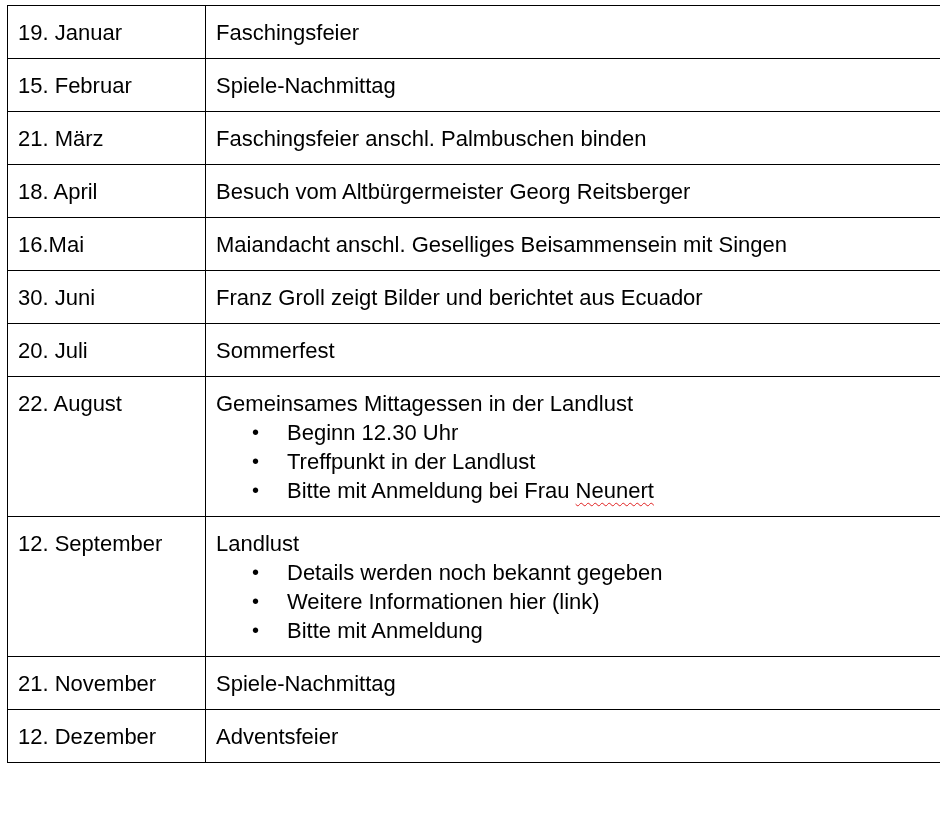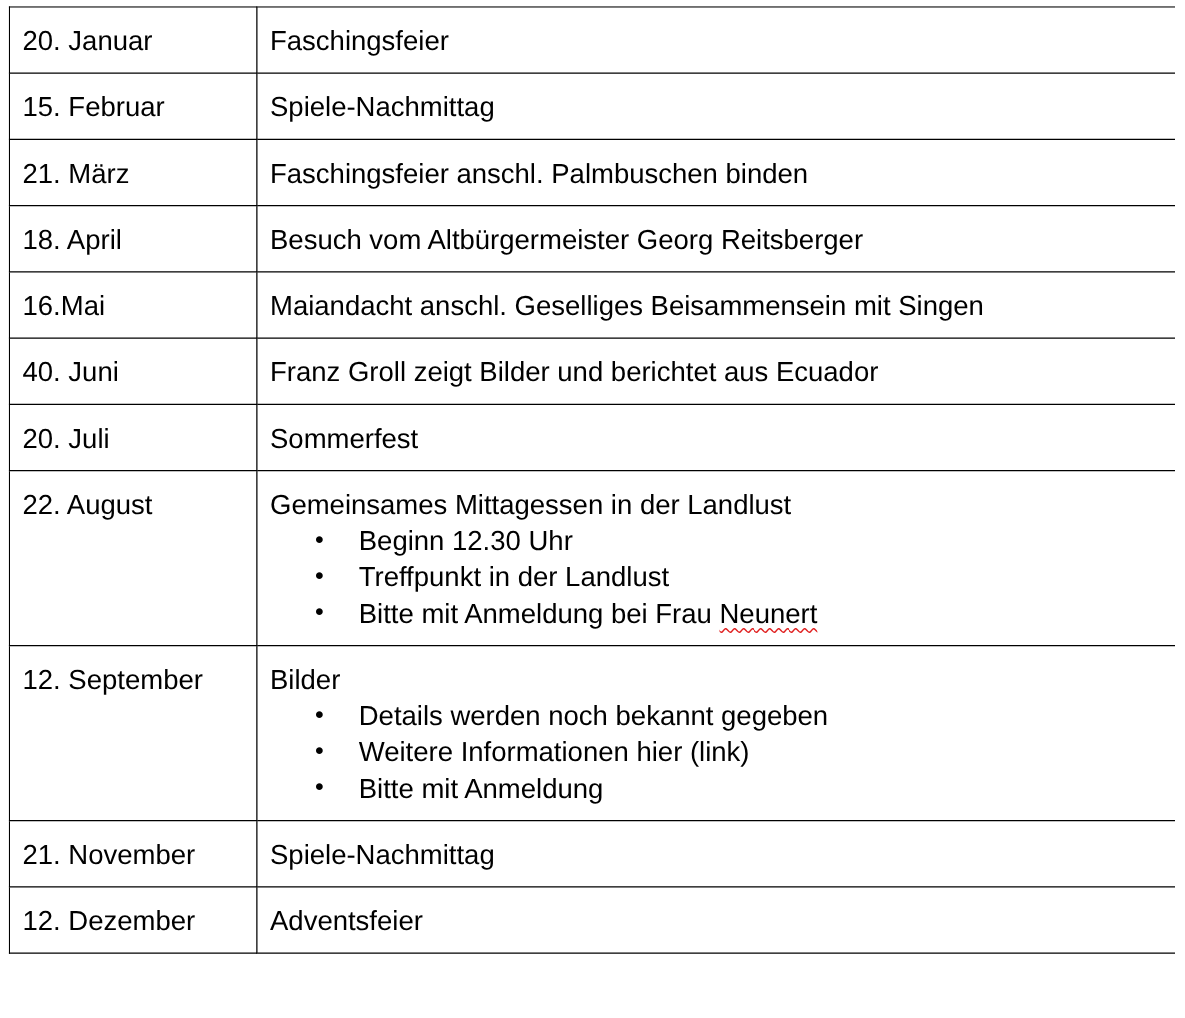--- a/index.html
+++ b/index.html
@@ -72,21 +72,21 @@
 <div class="doc">
   <table class="schedule">
     <colgroup>
       <col class="c-date">
       <col class="c-event">
     </colgroup>
     <tbody>
       <tr class="single">
         <td>
             <div class="cell-inner">
-              <span class="date-text">20. Januar</span>
+              <span class="date-text">19. Januar</span>
             </div>
           </td>
         <td>
             <div class="cell-inner">
               <span class="event-title">Faschingsfeier</span>
             </div>
           </td>
       </tr>
       <tr class="single">
         <td>
@@ -132,21 +132,21 @@
           </td>
         <td>
             <div class="cell-inner">
               <span class="event-title">Maiandacht anschl. Geselliges Beisammensein mit Singen</span>
             </div>
           </td>
       </tr>
       <tr class="single">
         <td>
             <div class="cell-inner">
-              <span class="date-text">40. Juni</span>
+              <span class="date-text">30. Juni</span>
             </div>
           </td>
         <td>
             <div class="cell-inner">
               <span class="event-title">Franz Groll zeigt Bilder und berichtet aus Ecuador</span>
             </div>
           </td>
       </tr>
       <tr class="single">
         <td>
@@ -178,21 +178,21 @@
         </td>
       </tr>
       <tr class="multi">
         <td>
             <div class="cell-inner">
               <span class="date-text">12. September</span>
             </div>
           </td>
         <td>
           <div class="cell-inner">
-            <span class="event-title">Bilder</span>
+            <span class="event-title">Landlust</span>
             <ul class="details">
               <li><span class="bullet">•</span><span>Details werden noch bekannt gegeben</span></li>
               <li><span class="bullet">•</span><span>Weitere Informationen hier (link)</span></li>
               <li><span class="bullet">•</span><span>Bitte mit Anmeldung</span></li>
             </ul>
           </div>
         </td>
       </tr>
       <tr class="single">
         <td>

